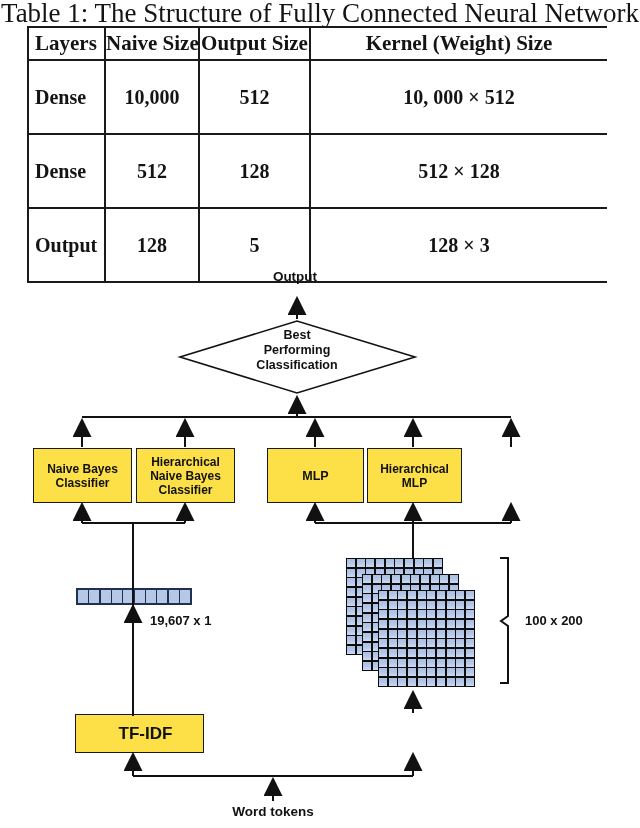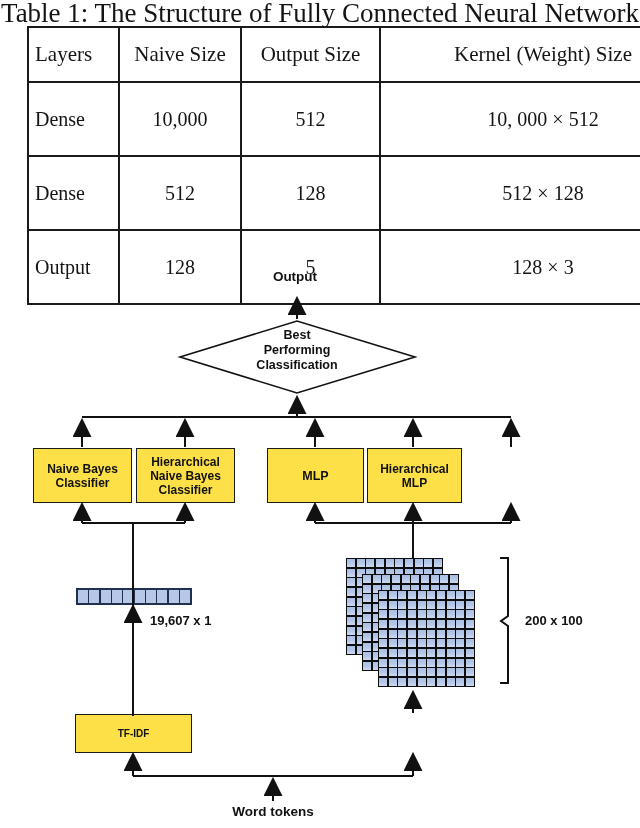--- a/index.html
+++ b/index.html
@@ -5,22 +5,22 @@
   html,body{margin:0;padding:0;background:#fff;}
   body{width:640px;height:828px;overflow:hidden;position:relative;
        font-family:"Liberation Sans",sans-serif;color:#111;}
   .abs{position:absolute;}
 
   
   .paper-title{top:-2px;left:320px;transform:translateX(-50%);white-space:nowrap;
     font-family:"Liberation Serif","DejaVu Serif",serif;font-size:27px;color:#141414;}
   table.paper{border-collapse:collapse;table-layout:fixed;
     font-family:"Liberation Serif","DejaVu Serif",serif;color:#141414;}
-  table.paper td,table.paper th{font-weight:normal;white-space:nowrap;overflow:hidden;
-    vertical-align:middle;padding:14px;}
+  table.paper td,table.paper th{font-weight:bold;white-space:nowrap;overflow:hidden;
+    vertical-align:middle;padding:0;}
   table.paper .c0{width:69px;text-align:left;padding-left:6px;
     border-left:2px solid #1a1a1a;border-right:2px solid #1a1a1a;}
   table.paper .c1{width:92px;text-align:center;border-right:2px solid #1a1a1a;}
   table.paper .c2{width:109px;text-align:center;border-right:2px solid #1a1a1a;}
   table.paper .c3{width:296px;text-align:center;}
   tr.hdr{height:33px;font-size:21px;}
   tr.hdr th{border-top:2px solid #1a1a1a;border-bottom:2px solid #1a1a1a;}
   tr.datarow{height:74px;font-size:20px;}
   tr.datarow td{border-bottom:2px solid #1a1a1a;}
 
@@ -449,18 +449,18 @@
       <div class="cell"></div>
       <div class="cell"></div>
       <div class="cell"></div>
       <div class="cell"></div>
       <div class="cell"></div>
       <div class="cell"></div>
       <div class="cell"></div>
       <div class="cell"></div>
       <div class="cell"></div>
     </div>
-  <div class="abs sidelbl" style="left:525px;top:613px;">200 x 100</div>
-
-  <div class="abs fbox" style="left:75px;top:714px;width:115px;height:37px;font-size:10px;">TF-IDF</div>
+  <div class="abs sidelbl" style="left:525px;top:613px;">100 x 200</div>
+
+  <div class="abs fbox" style="left:75px;top:714px;width:115px;height:37px;font-size:17px;padding-left:12px;">TF-IDF</div>
 
   <div class="abs biglbl" style="left:218px;top:804px;width:110px;">Word tokens</div>
 </div>
 
 </body></html>

